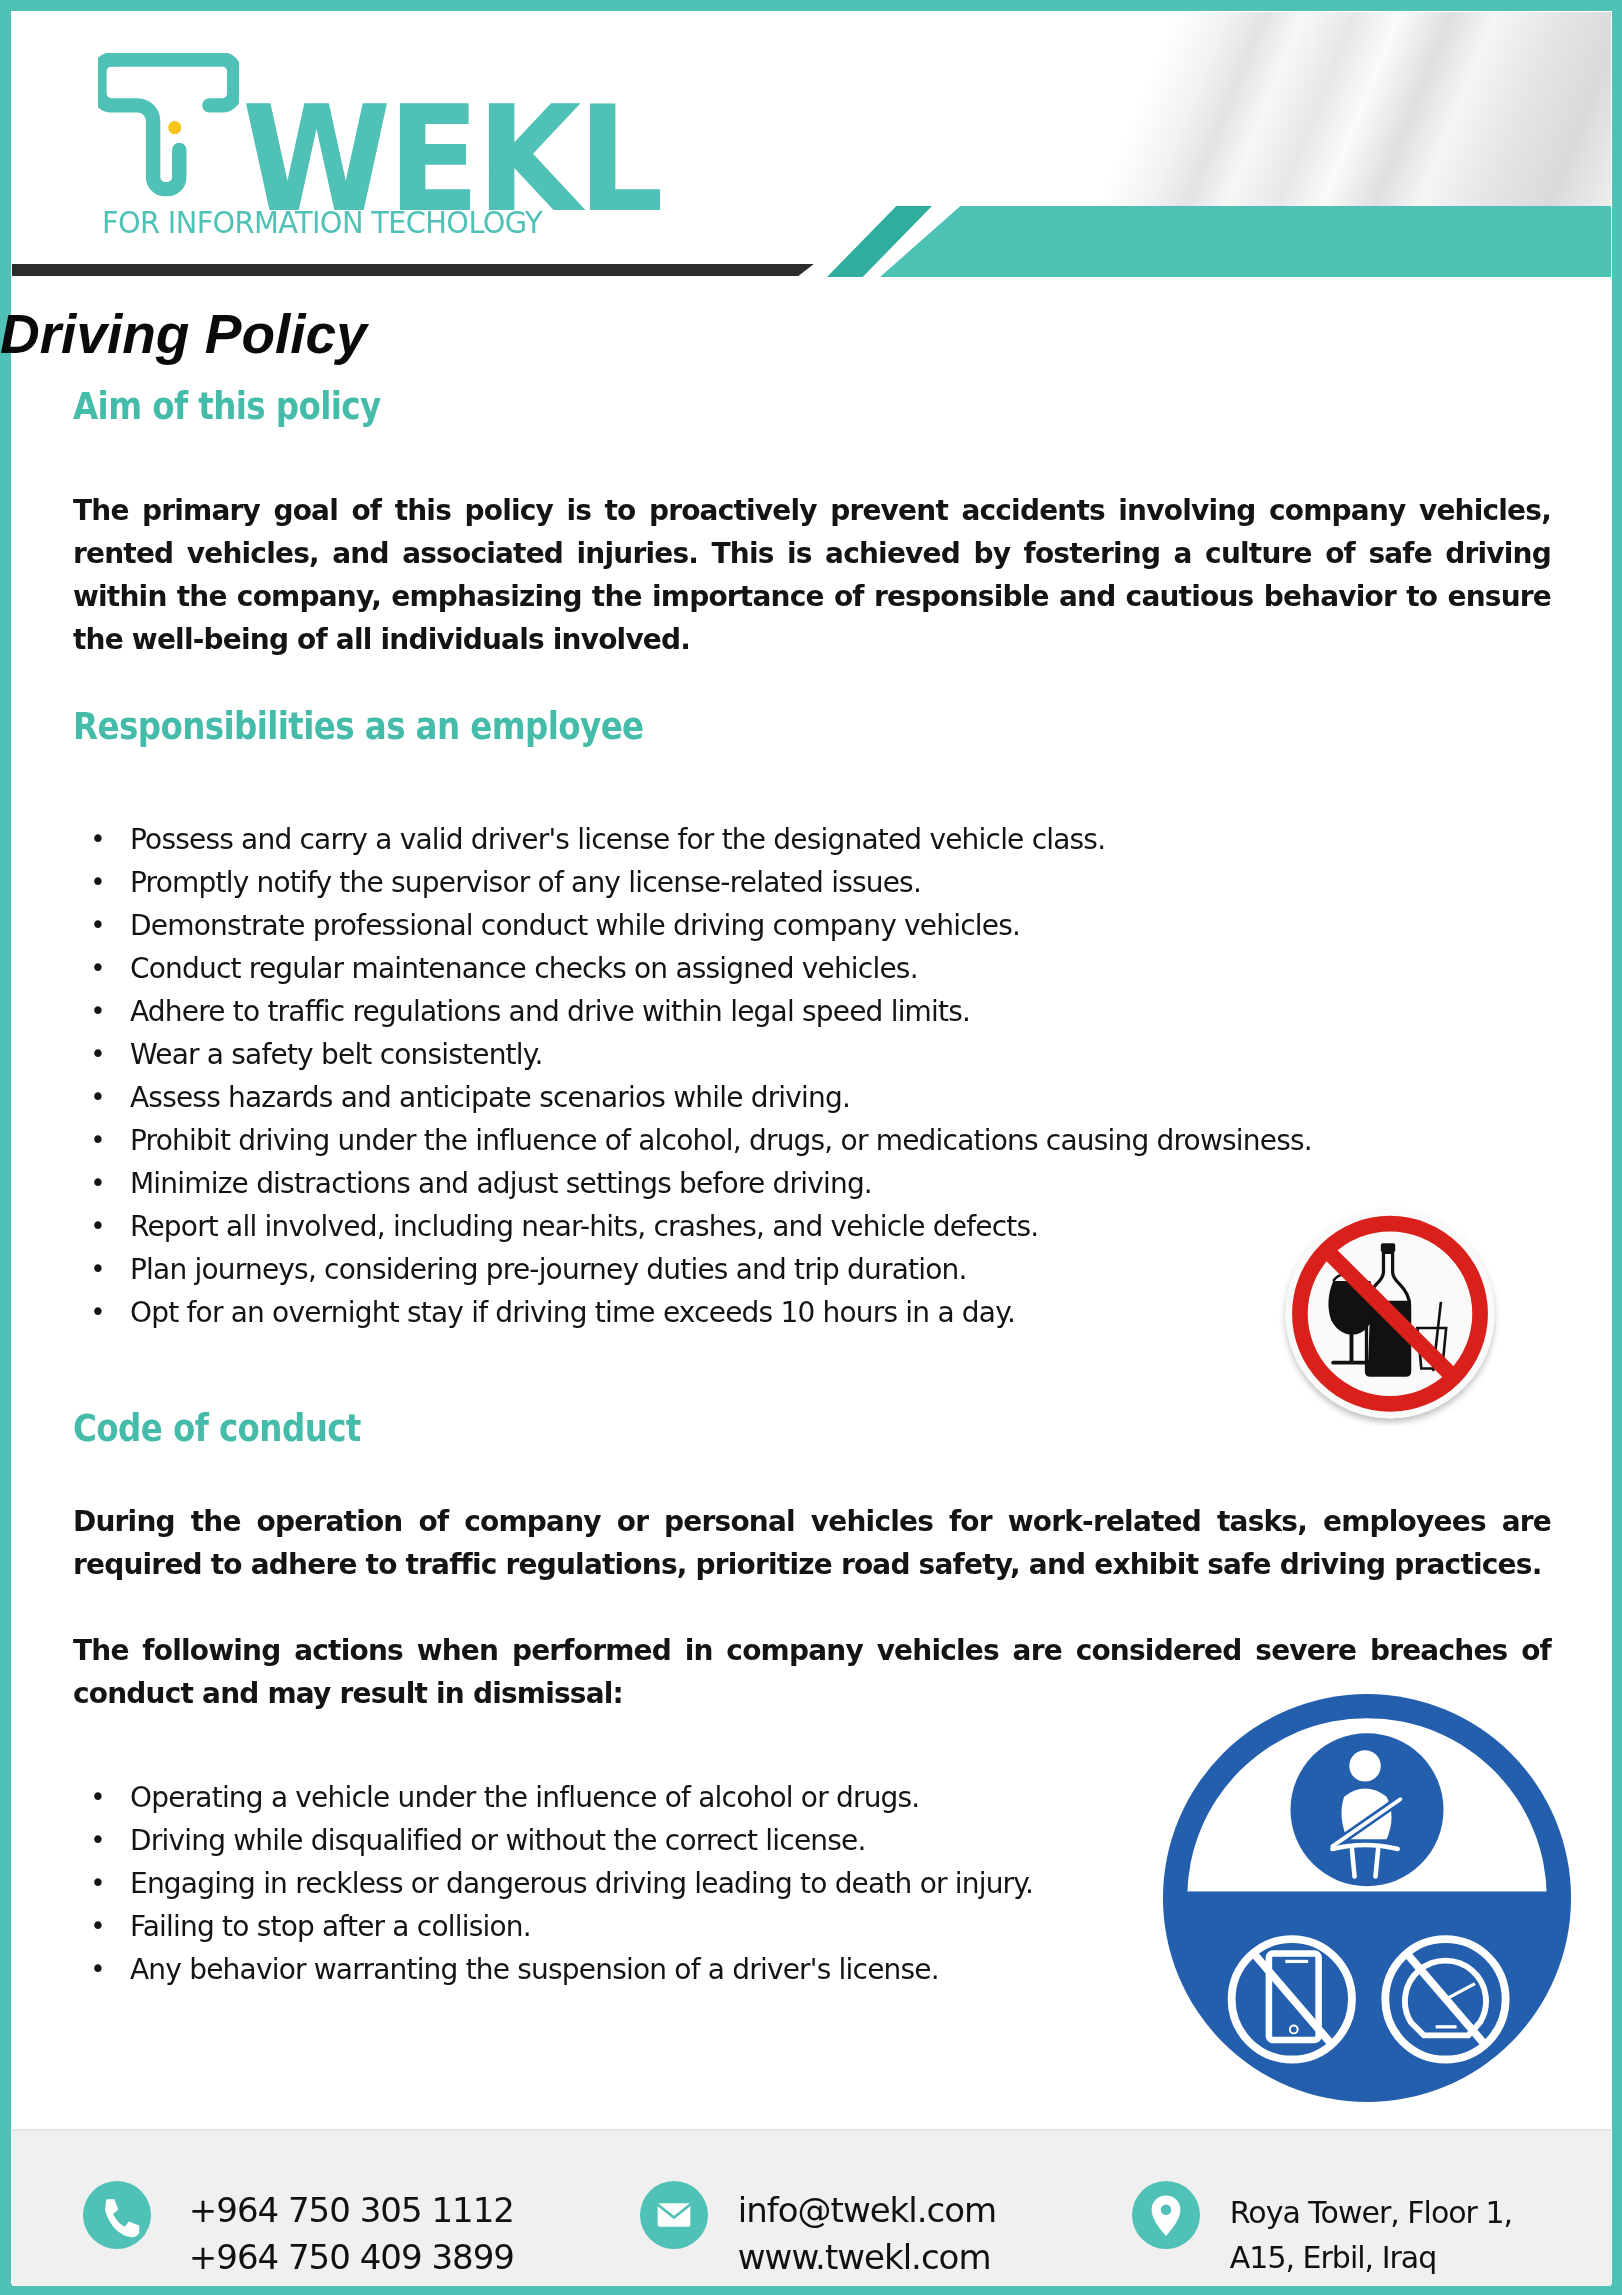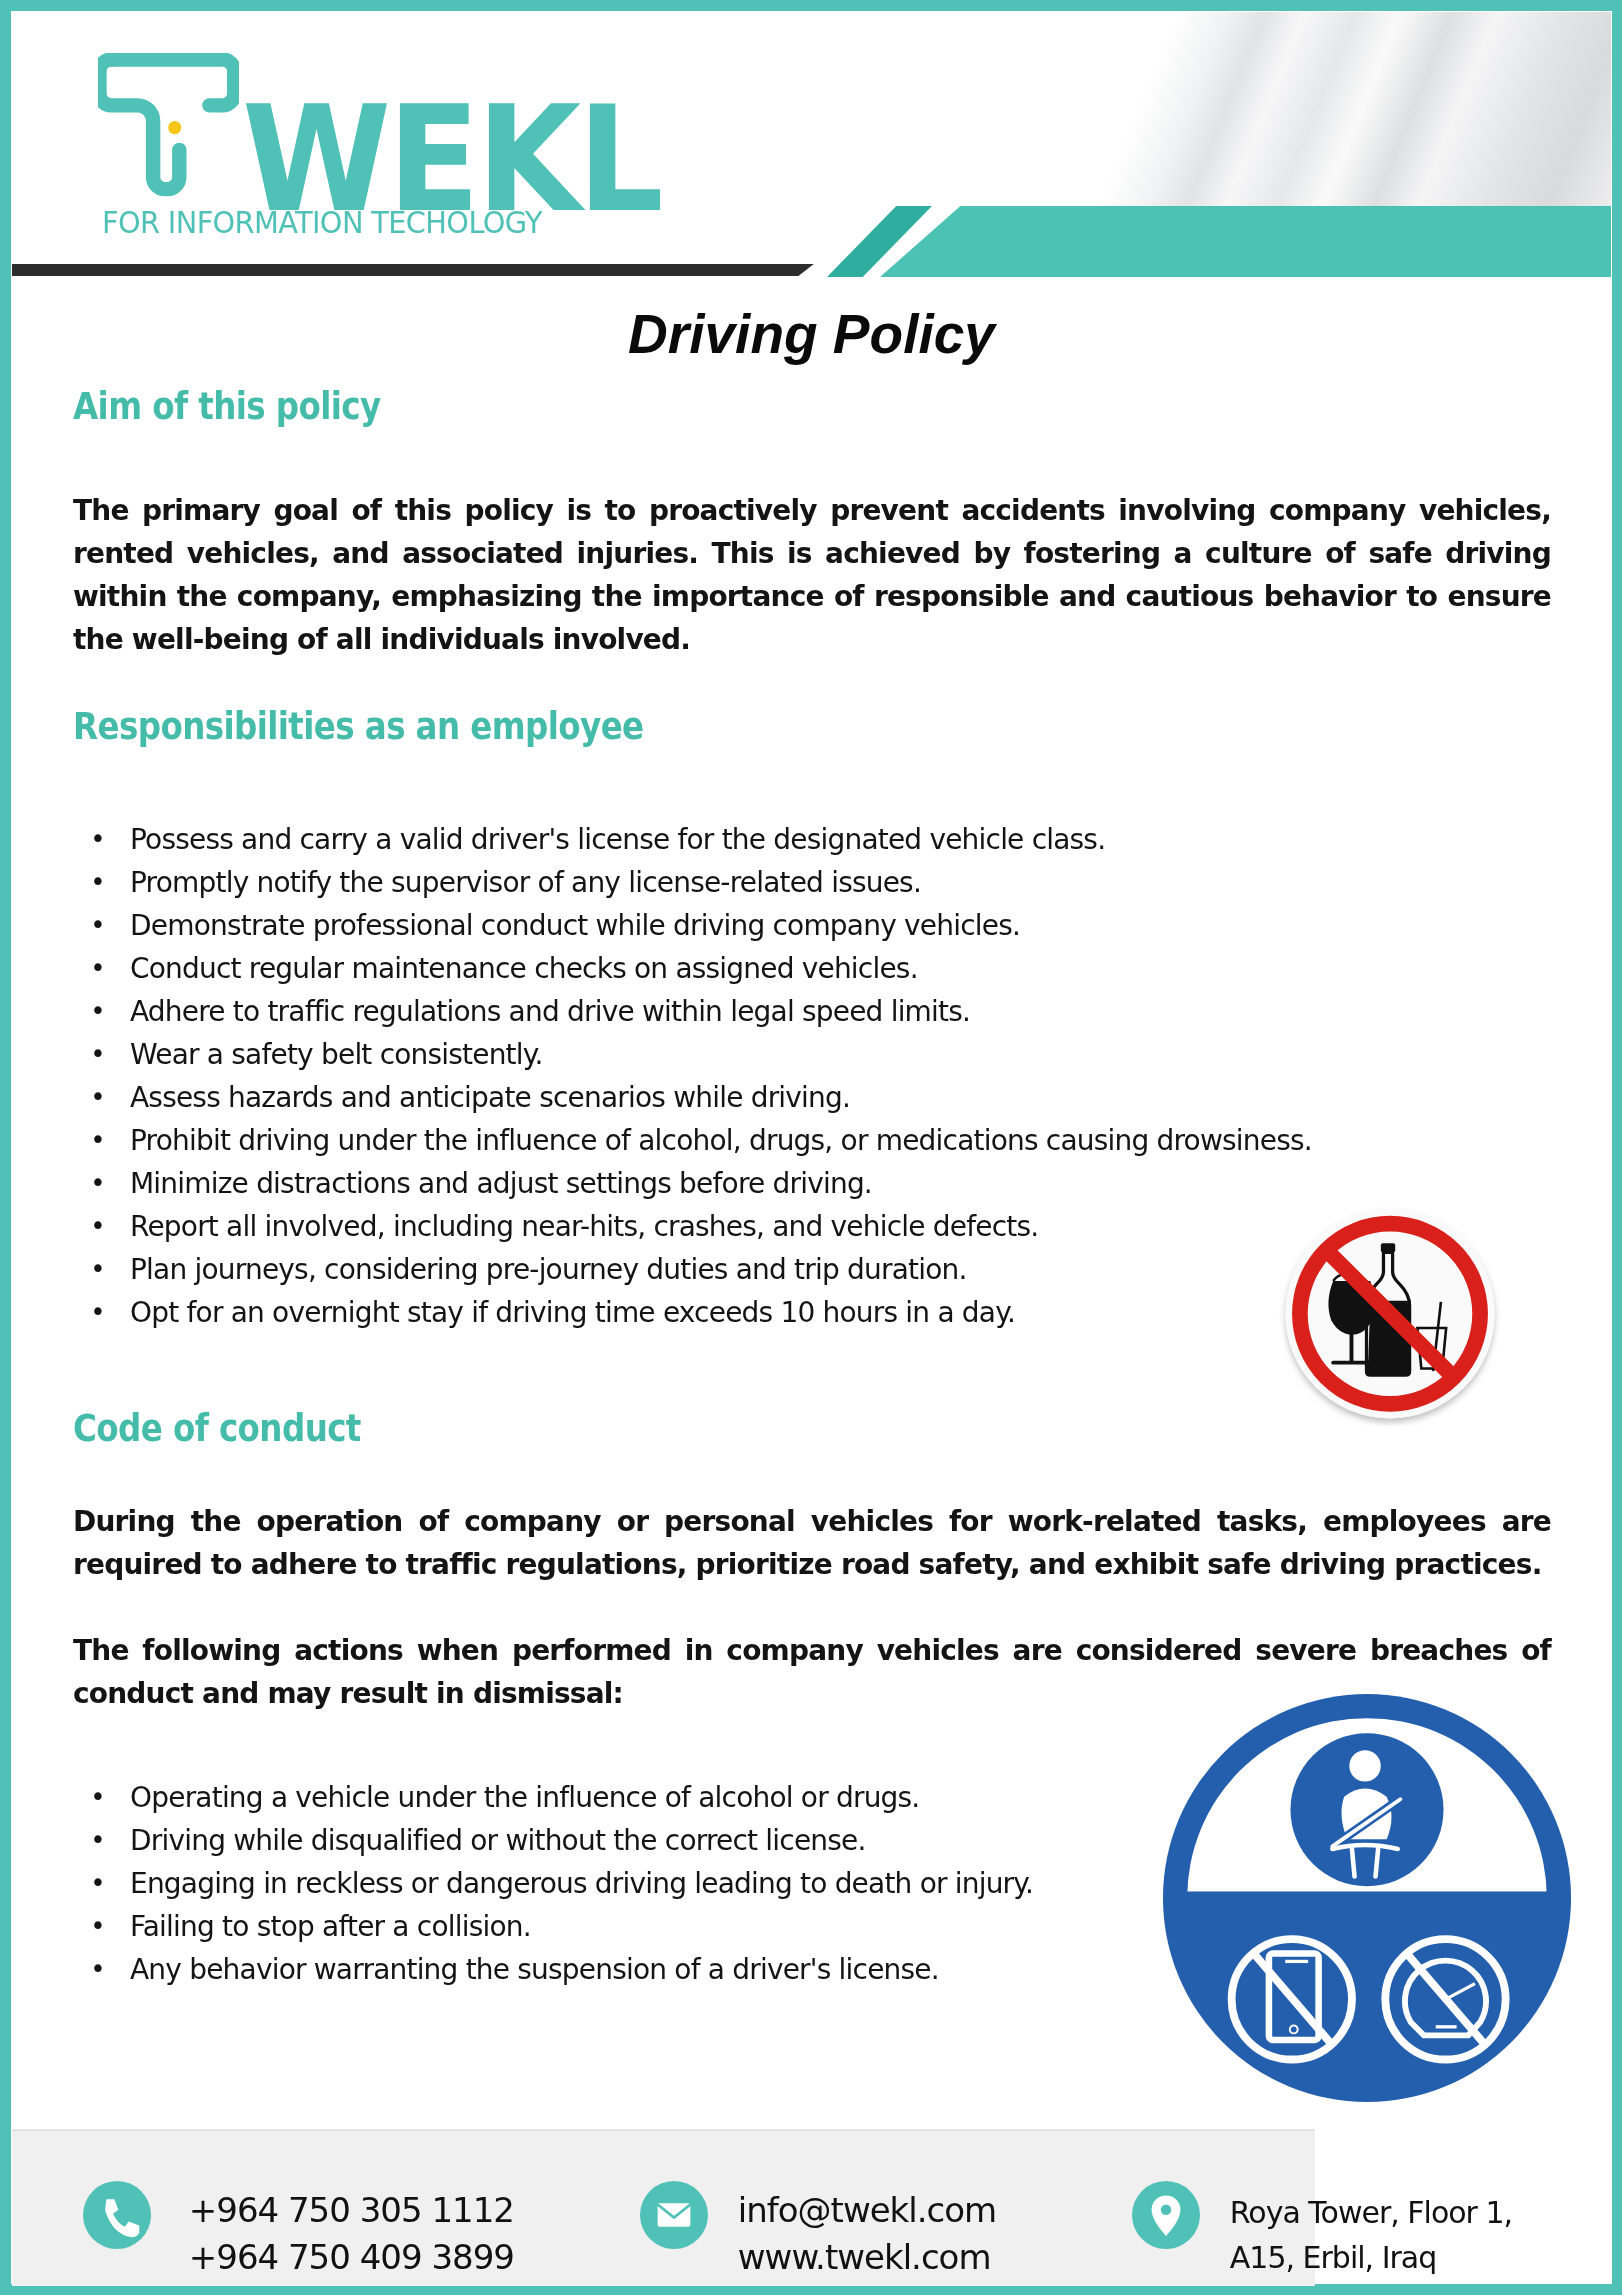--- a/index.html
+++ b/index.html
@@ -19,38 +19,38 @@
                 clip-path:polygon(66% 0, 100% 0, 34% 100%, 0 100%); }
   .teal-band { position:absolute; left:880px; top:206px; width:731px; height:71px; background:#4cc2b5;
                clip-path:polygon(11% 0, 100% 0, 100% 100%, 0 100%); }
 
   .logo { position:absolute; left:98px; top:52px; width:543px; height:190px; }
   .logo-word { position:absolute; left:144px; top:34px; font-family:"DejaVu Sans", sans-serif; font-size:147px;
                line-height:1; color:#4fc1b6; letter-spacing:-3.9px; font-weight:bold; transform:scaleX(0.92); transform-origin:left; }
   .logo-sub { position:absolute; left:3.9px; top:152px; font-family:"DejaVu Sans", sans-serif; font-size:31px; color:#4fc1b6;
               letter-spacing:-0.7px; white-space:nowrap; transform:scaleX(0.93); transform-origin:left; }
 
-  .title { position:absolute; left:0; width:1623px; top:302px; text-align:center; font-family:"Liberation Sans", sans-serif;
+  .title { position:absolute; left:0; width:1623px; top:302px; font-family:"Liberation Sans", sans-serif;
            font-weight:bold; font-style:italic; font-size:55px; color:#0a0a0a; }
 
   .h2 { position:absolute; left:73px; font-family:"DejaVu Sans", sans-serif; font-weight:bold; color:#45bba9;
         font-size:37px; letter-spacing:-0.7px; white-space:nowrap; transform:scaleX(0.88); transform-origin:left; }
 
   .para { position:absolute; left:73px; width:1478px; font-family:"DejaVu Sans", sans-serif; font-size:28px;
           line-height:43px; text-align:justify; text-align-last:left; color:#141414; letter-spacing:-0.8px;font-weight:bold; }
 
   .blist { position:absolute; left:73px; margin:16px; padding:0; list-style:none; font-family:"DejaVu Sans", sans-serif;
            font-size:28px; line-height:43px; color:#141414; letter-spacing:-0.8px; }
   .blist li { position:relative; padding-left:41px; white-space:nowrap; }
   .blist li::before { content:"\2022"; position:absolute; left:1.3px; top:0; font-size:26px; }
 
   .sign-alcohol { position:absolute; left:1279px; top:1204px; width:222px; height:222px; }
   .sign-belt { position:absolute; left:1161px; top:1692px; width:412px; height:412px; }
 
-  .footer { position:absolute; left:11.8px; top:2129px; width:1303px; height:155px; background:#f0f0f0;
+  .footer { position:absolute; left:11.8px; top:2129px; width:1599px; height:155px; background:#f0f0f0;
             border-top:2px solid #e3e3e3; }
   .f-icon { position:absolute; width:68px; height:68px; border-radius:50%; background:#4fc1b6; top:50px; }
   .f-icon svg { position:absolute; left:0; top:0; }
   .f-text { position:absolute; font-family:"DejaVu Sans", sans-serif; font-size:34px; line-height:46px; color:#111;
             letter-spacing:-1px; white-space:nowrap; }
   .f-text.small { font-size:30px; line-height:44px; }
 </style>
 </head>
 <body>
 

